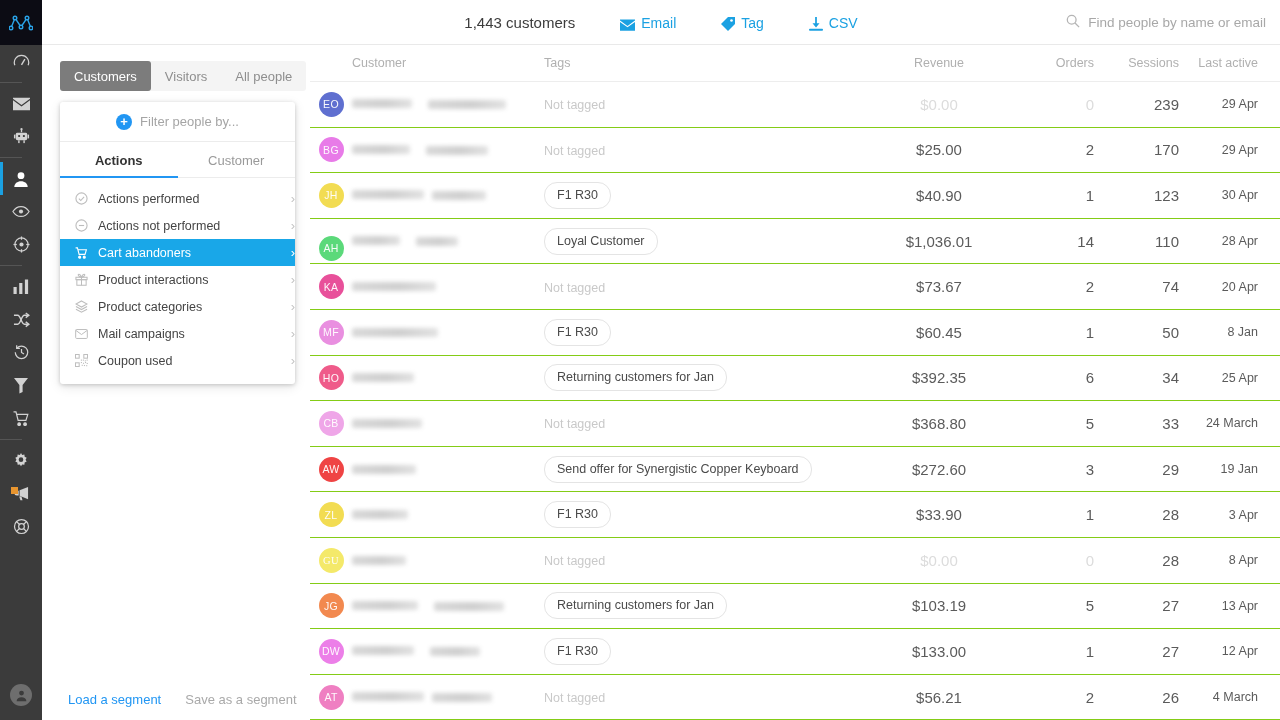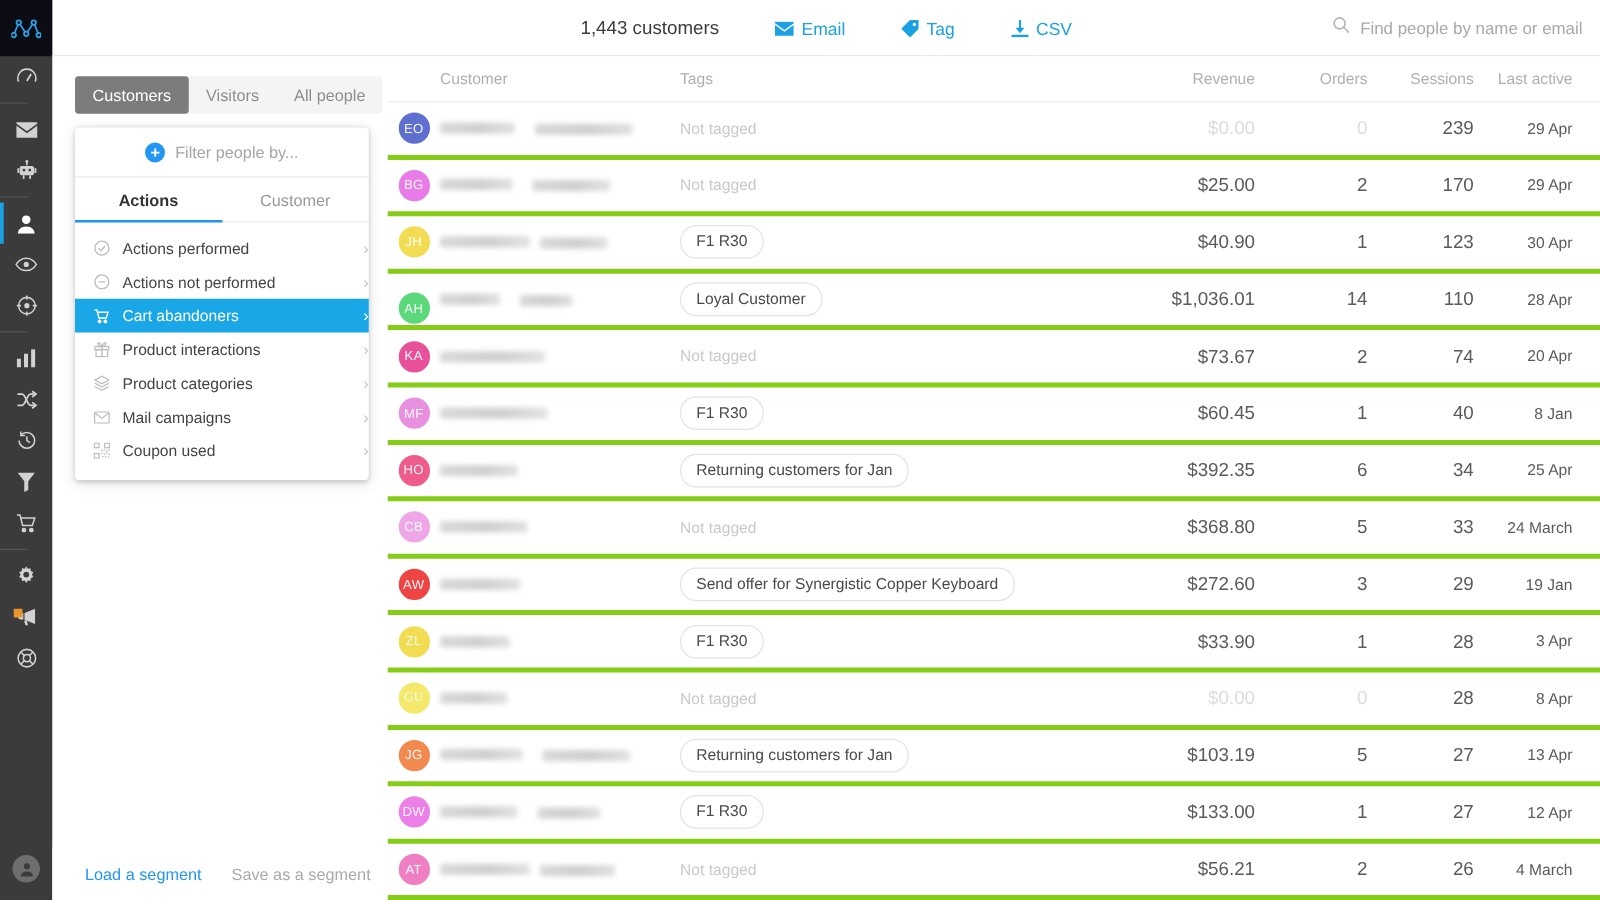--- a/index.html
+++ b/index.html
@@ -52,21 +52,21 @@
     position: absolute; left: 42px; top: 0; width: 1238px; height: 45px;
     background: #fff; border-bottom: 1px solid #e9e9e9;
     display: flex; align-items: center;
   }
   #topbar-center {
     position: absolute; left: 0; right: 0; top: 0; height: 45px;
     display: flex; align-items: center; justify-content: center; gap: 22px;
   }
   #cust-count { font-size: 15px; color: #3c3c3c; }
   .topact {
-    display: flex; align-items: center; gap: 6px;
+    display: flex; align-items: flex-end; gap: 6px;
     font-size: 14px; color: #1ba1e2; cursor: pointer; margin-left: 23px;
   }
   .topact svg { display: block; }
   #search-box {
     position: absolute; right: 14px; top: 0; height: 45px;
     display: flex; align-items: center; gap: 8px;
   }
   #search-box .ph { font-size: 13.5px; color: #a8a8a8; }
 
   
@@ -136,28 +136,28 @@
   #segment-bar .lnk { font-size: 13px; color: #2196f3; cursor: pointer; }
   #segment-bar .lnk.mut { color: #a9a9a9; }
 
   
   #table-wrap {
     position: absolute; left: 310px; top: 45px;
     width: 970px; height: 675px; background: #fff; overflow: hidden;
   }
   .trow {
     display: flex; align-items: center;
-    height: 45.6px; border-bottom: 4px solid #84cc16;
+    height: 45.6px; border-bottom: 1px solid #84cc16;
   }
   #thead { border-bottom: 1px solid #ededed; height: 37px; }
   #thead .c { font-size: 12.5px; color: #b0b0b0; }
   .c-av   { flex: 0 0 42px; display:flex; align-items:center; justify-content:center; }
   .c-name { flex: 0 0 192px; }
   .c-tags { flex: 0 0 330px; }
-  .c-rev  { flex: 0 0 130px; text-align: right; }
+  .c-rev  { flex: 0 0 130px; text-align: center; }
   .c-ord  { flex: 0 0 90px;  text-align: right; }
   .c-ses  { flex: 0 0 85px;  text-align: right; }
   .c-last { flex: 1 1 auto;  text-align: right; padding-right: 22px; }
 
   .avatar {
     width: 25px; height: 25px; border-radius: 50%;
     display: flex; align-items: center; justify-content: center;
     font-size: 10.5px; color: rgba(255,255,255,.95); letter-spacing: .3px;
   }
   .blurname {
@@ -577,21 +577,21 @@
         <div class="trow">
           <div class="c-av">
             <div class="avatar" style="background: rgb(233, 143, 224);">MF</div>
           </div>
           <div class="c-name">
             <div class="blurname" style="width: 86px;"></div>
           </div>
           <div class="c-tags"><span class="tagpill">F1 R30</span></div>
           <div class="c-rev num">$60.45</div>
           <div class="c-ord num">1</div>
-          <div class="c-ses num">40</div>
+          <div class="c-ses num">50</div>
           <div class="c-last lastv">8 Jan</div>
         </div>
         <div class="trow">
           <div class="c-av">
             <div class="avatar" style="background: rgb(239, 91, 138);">HO</div>
           </div>
           <div class="c-name">
             <div class="blurname" style="width: 62px;"></div>
           </div>
           <div class="c-tags"><span class="tagpill">Returning customers for Jan</span></div>

